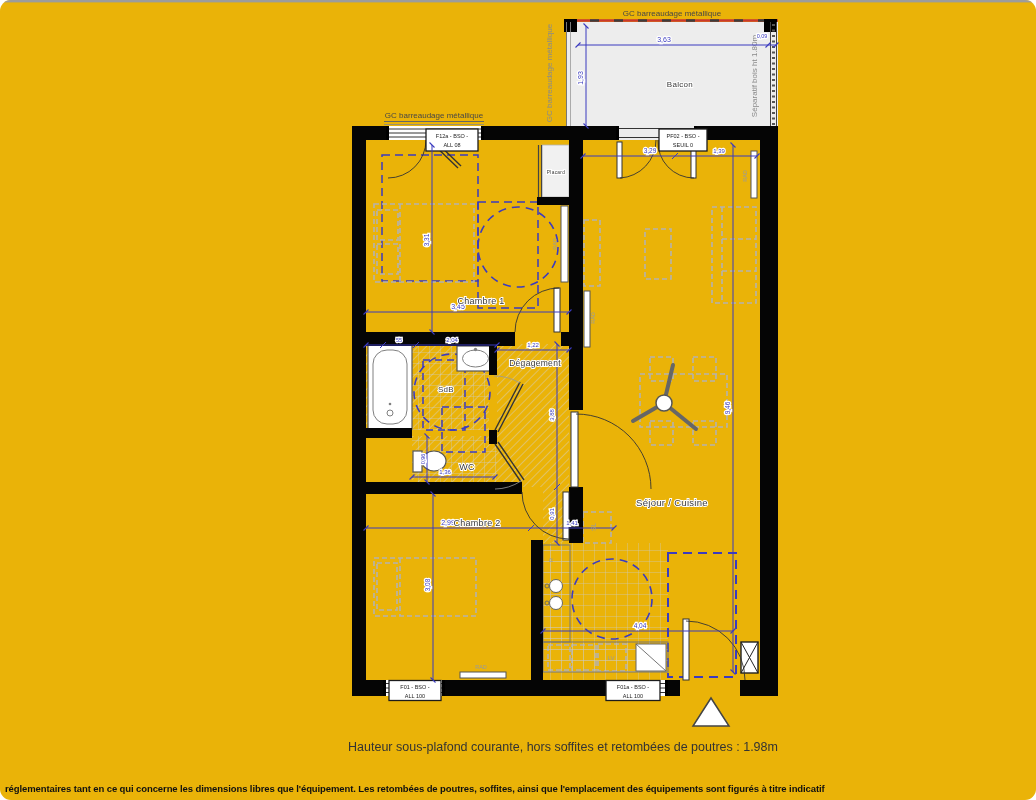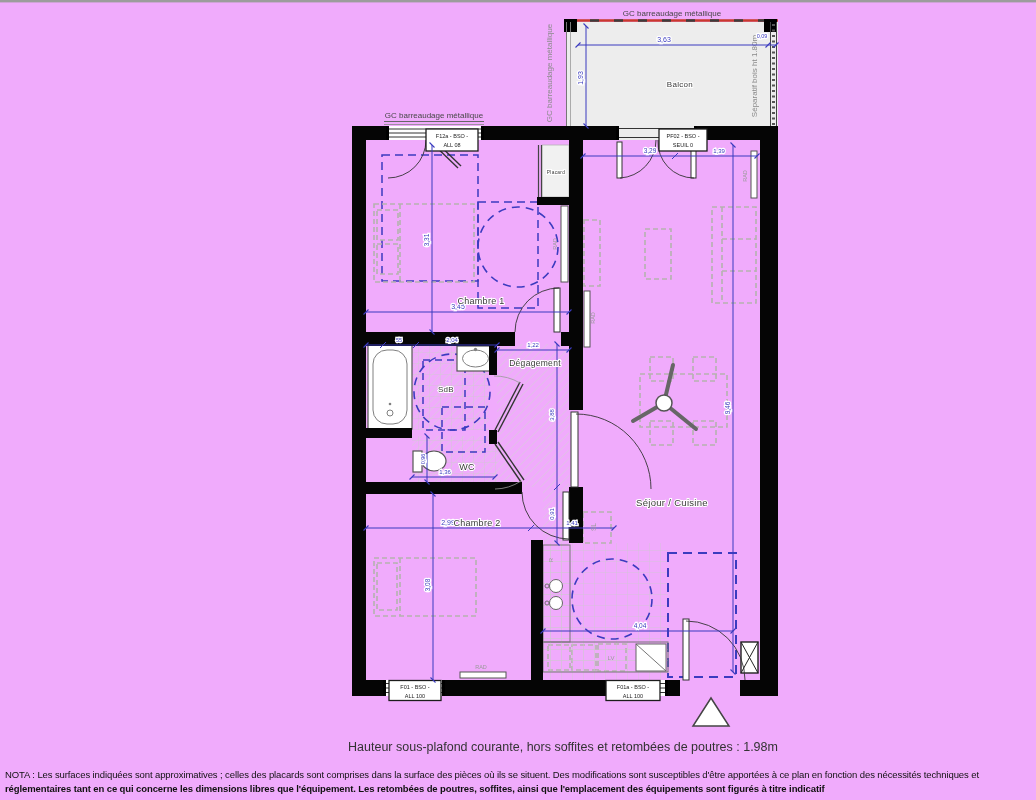--- a/index.html
+++ b/index.html
@@ -1,17 +1,17 @@
 <!DOCTYPE html>
 <html><head>
 <meta charset="utf-8">
 <style>
   html,body{margin:0;padding:0;background:#fff;}
-  .page{position:relative;width:1036px;height:800px;background:#f0abfc;overflow:hidden;
-        font-family:"Liberation Sans",sans-serif;}
+  .page{position:relative;width:1036px;height:800px;background:#eab308;overflow:hidden;
+        font-family:"Liberation Sans",sans-serif;border-radius:11px;}
   svg{position:absolute;left:0;top:0;}
   text{font-family:"Liberation Sans",sans-serif;}
   .dim{fill:#3b3bbf;paint-order:stroke;stroke:#ffffff;stroke-width:2.5px;}
   .room{fill:#3a3a3a;paint-order:stroke;stroke:#ffffff;stroke-width:2px;letter-spacing:.3px;}
   .gc{fill:#474747;}
   .gcside{fill:#8a8a8a;}
   .equip{fill:#9a9a9a;}
   .wbox{fill:#1c1c1c;}
   .f48{font-size:4.8px;}
   .f55{font-size:5.5px;}
@@ -351,15 +351,14 @@
     <text transform="rotate(-90 595 318)" x="595" y="318" text-anchor="middle" class="equip f55">RAD</text>
     <text x="481" y="669" text-anchor="middle" class="equip f55">RAD</text>
     <text transform="rotate(-90 596 527)" x="596" y="527" text-anchor="middle" class="equip f65">SL</text>
     <text transform="rotate(-90 553 560)" x="553" y="560" text-anchor="middle" class="equip f6">R</text>
     <text x="611" y="660" text-anchor="middle" class="equip f6">LV</text>
     <polygon points="711,698 729,726 693,726" fill="#fff" stroke="#444" stroke-width="1.5"></polygon>
   </g>
 </svg>
 
 <div class="caption">Hauteur sous-plafond courante, hors soffites et retombées de poutres : 1.98m</div>
-<div class="nota nota1">NOTA : Les surfaces indiquées sont approximatives ; celles des placards sont comprises dans la surface des pièces où ils se situent. Des modifications sont susceptibles d'être apportées à ce plan en fonction des nécessités techniques et</div>
 <div class="nota nota2">réglementaires tant en ce qui concerne les dimensions libres que l'équipement. Les retombées de poutres, soffites, ainsi que l'emplacement des équipements sont figurés à titre indicatif</div>
 </div>
 
 </body></html>

